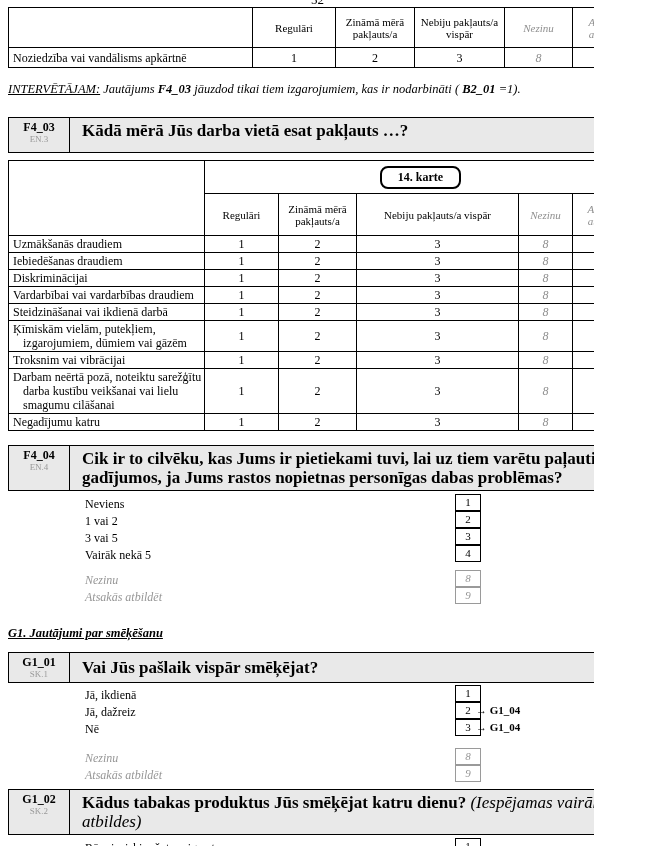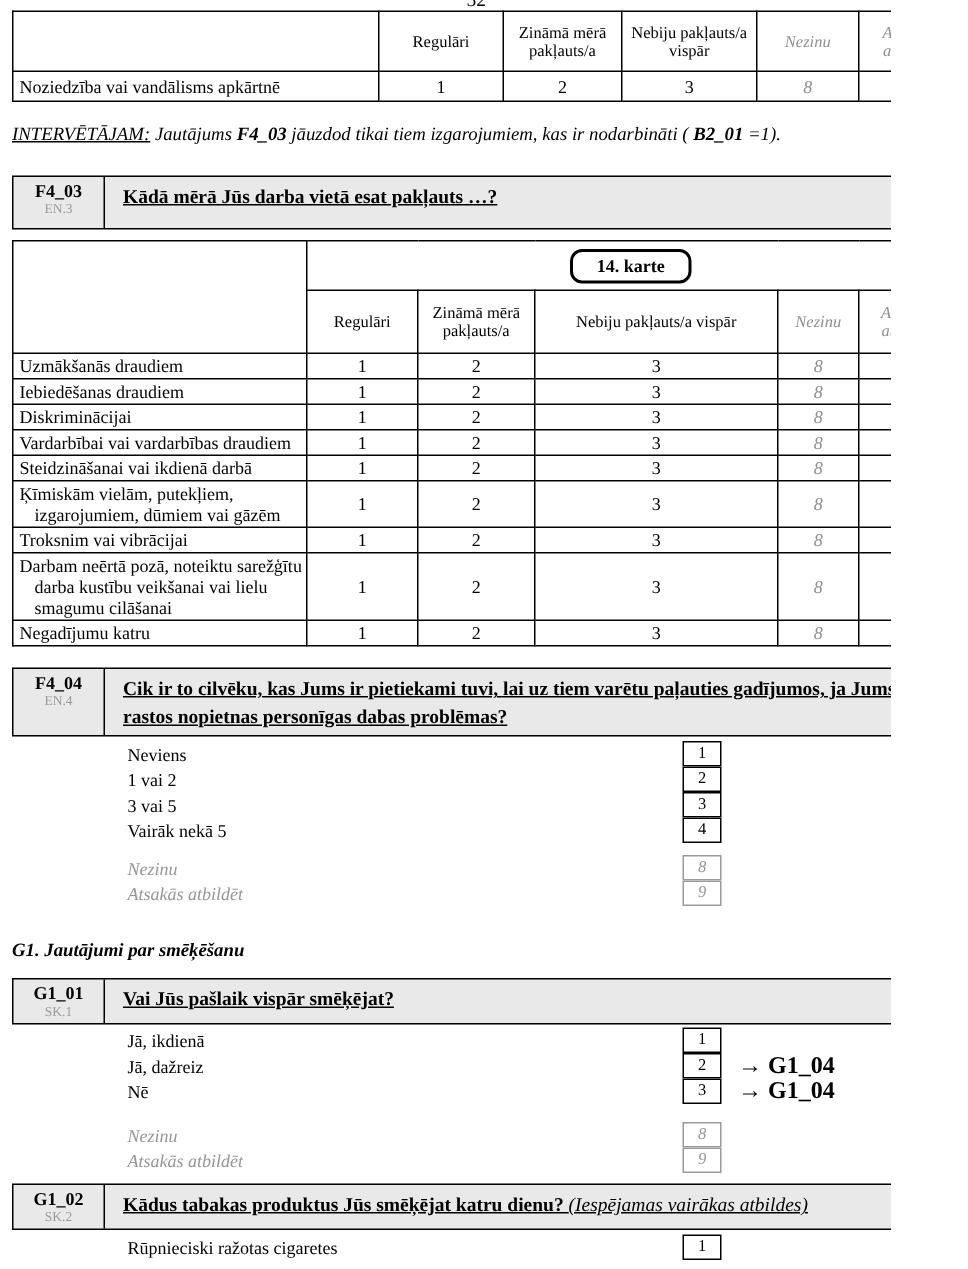--- a/index.html
+++ b/index.html
@@ -26,37 +26,37 @@
   
   .note{margin:14px 8px 0 8px;font-size:12.5px;font-style:italic;line-height:15px;}
   .note .u{text-decoration:underline;}
   .note .b{font-weight:bold;}
 
   
   .qheader{display:flex;margin-left:8px;width:628px;border:1px solid #000;background:#e9e9e9;box-sizing:border-box;}
   .qid{width:60px;flex:0 0 60px;border-right:1px solid #000;text-align:center;padding:3px 0 2px 0;}
   .qid .id{font-weight:bold;font-size:12px;line-height:13px;}
   .qid .sub{font-size:9px;color:#9a9a9a;line-height:11px;}
-  .qtext{flex:1;font-weight:bold;font-size:13px;padding:3px 10px 3px 12px;line-height:19px;text-decoration:underline;}
+  .qtext{flex:1;font-weight:bold;font-size:17px;padding:3px 10px 3px 12px;line-height:19px;}
   .qtext .i{font-weight:normal;font-style:italic;}
 
   
   .optgroup{margin-left:8px;width:628px;position:relative;}
   .optrow{position:relative;height:17px;line-height:17px;}
   .olabel{margin-left:77px;font-size:12px;}
   .obox{position:absolute;left:447px;top:0;width:26px;height:17px;box-sizing:border-box;
     border:1px solid #000;text-align:center;font-size:11px;line-height:15px;background:#fff;}
-  .goto{position:absolute;left:484px;font-weight:bold;font-size:16px;}
+  .goto{position:absolute;left:468px;font-weight:bold;font-size:11px;}
   .dk .olabel{color:#969696;font-style:italic;}
   .dk .obox{border-color:#9a9a9a;color:#969696;font-style:italic;}
 
-  .secttitle{margin:22px 0 0 8px;font-weight:bold;font-style:italic;font-size:12.5px;}
+  .secttitle{margin:22px 0 0 8px;font-weight:bold;font-style:italic;font-size:12.5px;text-decoration:underline;}
 
   .mt7{margin-top:7px;} .mt14{margin-top:14px;} .mt20{margin-top:20px;}
-  .mt3{margin-top:3px;} .mt8{margin-top:8px;} .mt11{margin-top:11px;}
+  .mt3{margin-top:3px;} .mt8{margin-top:8px;} .mt11{margin-top:11px;align-items:center;}
   .mt2{margin-top:2px;} .mt12{margin-top:12px;}
 </style>
 </head>
 <body>
 
 <div class="pagewrap">
 
   <div class="pagenum">52</div>
 
   <table class="rtbl mt7" style="width:630px;">

